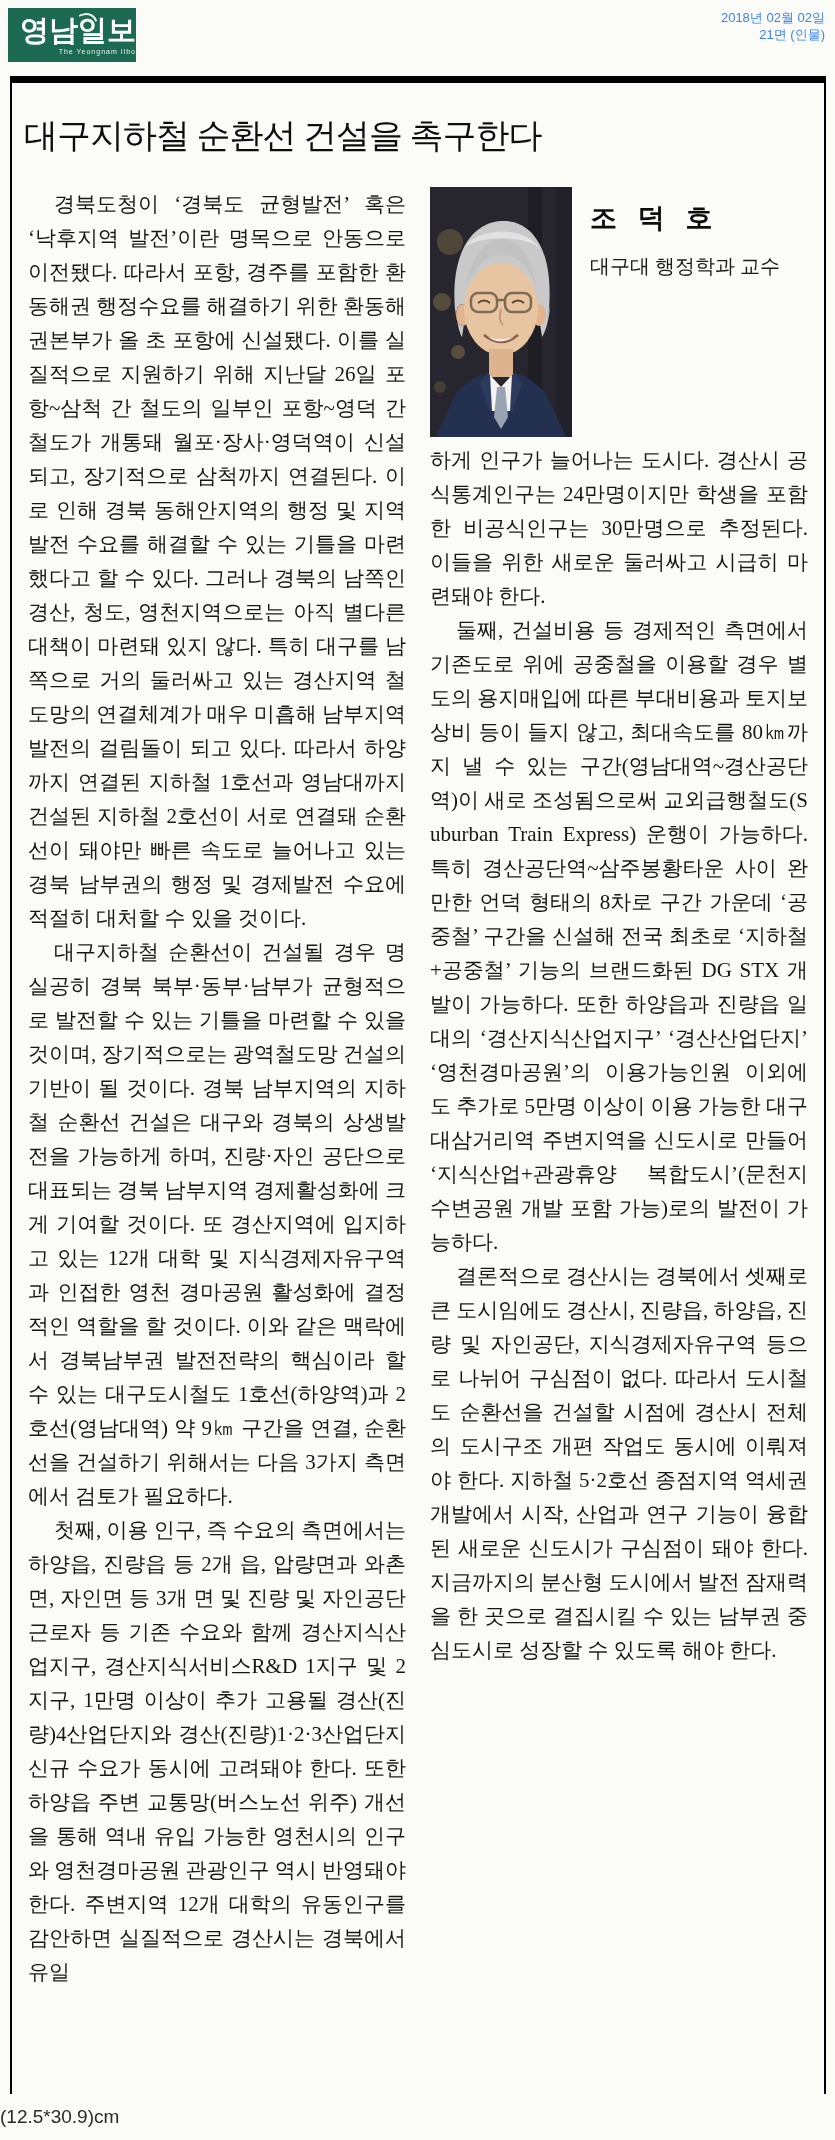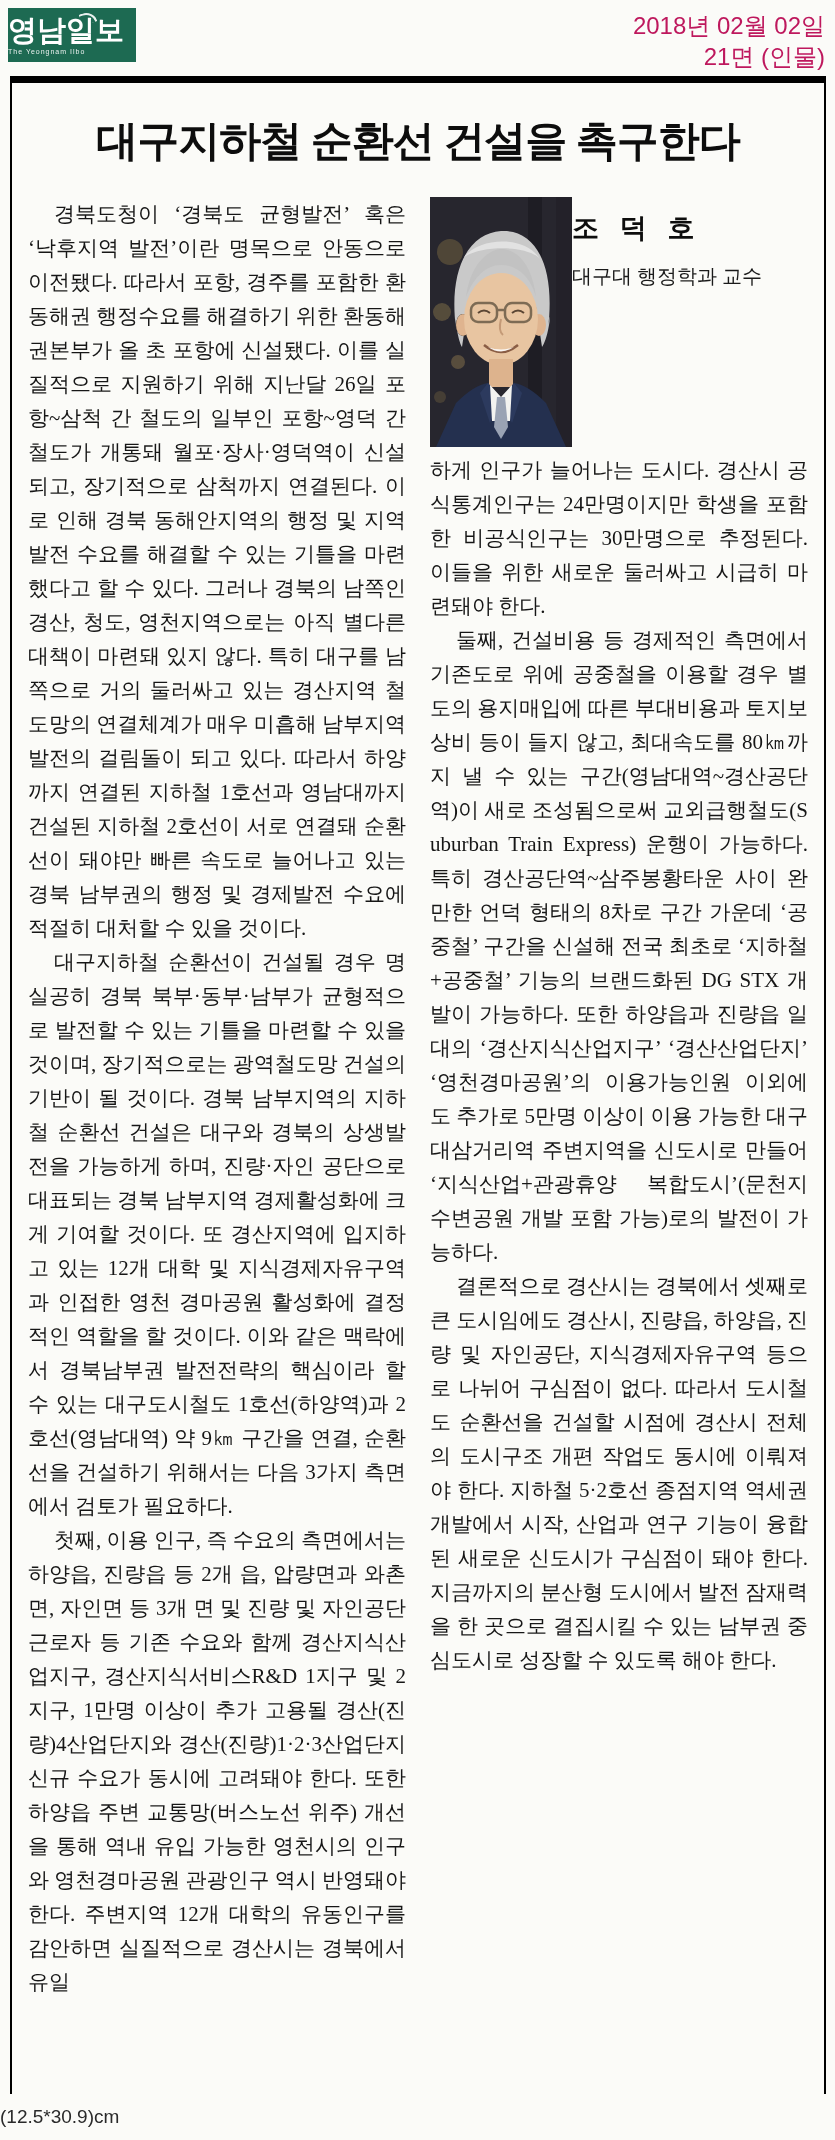--- a/index.html
+++ b/index.html
@@ -14,73 +14,73 @@
 
   
   .masthead {
     display:flex; justify-content:space-between; align-items:flex-start;
     padding:8px 8px 0 8px; height:62px; box-sizing:border-box;
   }
   .logo {
     width:128px; height:54px;
     background:#1d6a52;
     color:#fff;
-    display:flex; flex-direction:column; align-items:flex-start; justify-content:center;
+    display:flex; flex-direction:column; align-items:flex-end; justify-content:center;
     position:relative;
   }
   .logo-main {
     font-size:29px; font-weight:bold; letter-spacing:0px; line-height:1;
     font-family:"Liberation Sans", sans-serif;
   }
   .logo-sub { font-size:7px; letter-spacing:1px; margin-top:3px; opacity:.9; }
   .dish-icon {
     position:absolute; top:4px; left:72px; width:14px; height:10px;
     border-top:2px solid #fff; border-right:2px solid #fff;
     border-top-right-radius:12px; transform:rotate(-18deg); opacity:.9;
   }
   .dateblock {
-    text-align:right; font-size:24px; line-height:1.3; color:#be185d;
+    text-align:right; font-size:13px; line-height:1.3; color:#3b82f6;
     padding:2px 2px 0 0;
   }
 
   
   .article-box {
     margin:14px 9px 0 10px;
     border-top:7px solid #000;
     border-left:2px solid #000;
     border-right:2px solid #000;
     padding:8px 12px 0 12px;
     height:2018px; box-sizing:border-box;
     background:transparent;
   }
   .section-label {
     font-size:30px; font-weight:bold; color:#000;
     margin:4px 0 0 8px; letter-spacing:1px;
   }
   .headline {
-    text-align:center;
+    text-align:left;
     font-family:"Liberation Serif", serif;
-    font-size:42px; font-weight:bold; color:#0d0d0d;
+    font-size:34px; font-weight:normal; color:#0d0d0d;
     letter-spacing:-1px;
     margin:22px 0 28px 0;
   }
 
   .columns { display:flex; gap:24px; padding:0 4px; }
   .col {
     width:388px;
     font-family:"Liberation Serif", serif;
     font-size:21px; line-height:34px;
     text-align:justify; word-break:break-all;
     color:#161616;
   }
   .col p { margin:0; text-indent:26px; }
   .col p.no-indent { text-indent:0; }
 
   
-  .author-block { display:flex; height:252px; margin-bottom:4px; }
+  .author-block { display:flex; gap:18px; height:252px; margin-bottom:4px; }
   .photo-frame { width:142px; height:250px; flex:none; }
   .photo-frame svg { display:block; }
   .author-info { padding-top:14px; font-family:"Liberation Serif", serif; }
   .author-name { font-size:27px; font-weight:bold; letter-spacing:7px; color:#0d0d0d; }
   .author-title { font-size:20px; margin-top:14px; color:#1a1a1a;font-family:Liberation Serif, serif; }
 
   
   .size-note {
     margin:12px 12px 0 0;
     font-size:19px; color:#2a2a2a;

